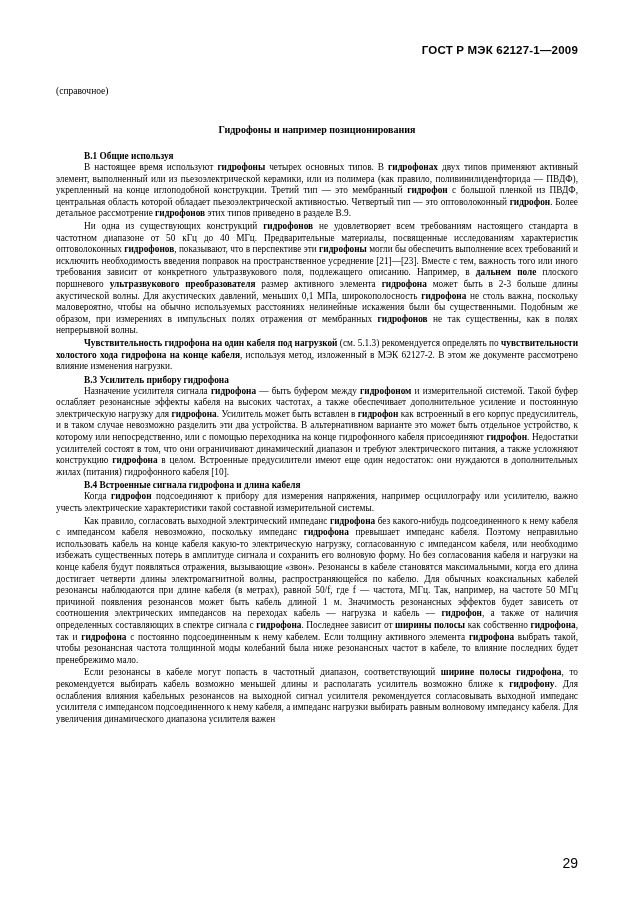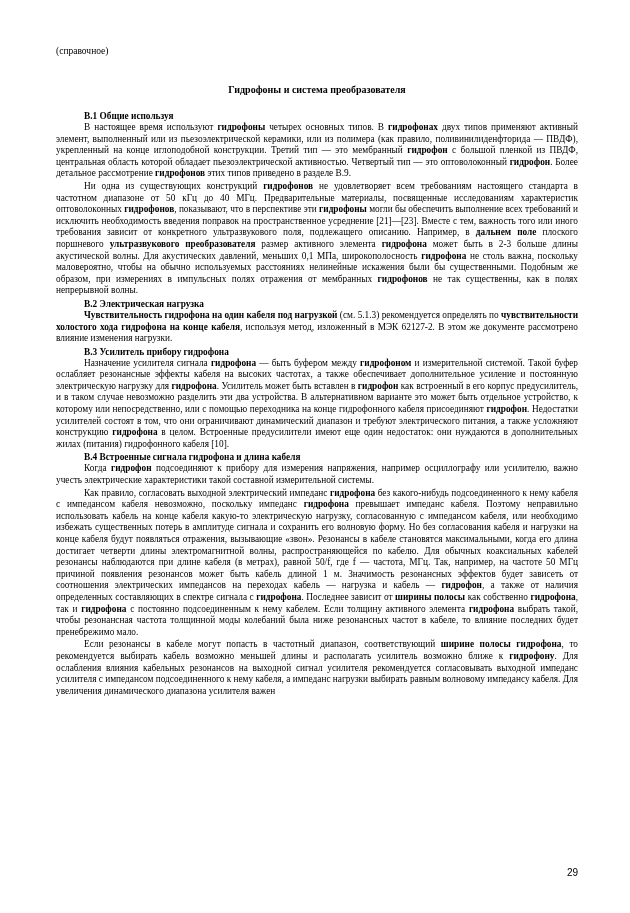--- a/index.html
+++ b/index.html
@@ -60,43 +60,45 @@
     line-height: 11.6px;
     text-align: justify;
     text-indent: 28px;
     margin: 0 0 1px 0;
     hyphens: auto;
   }
   p.body b { font-weight: bold; }
   .page-num {
     position: absolute;
     right: 52px;
-    bottom: 35px;
+    bottom: 42px;
     font-family: "Liberation Sans", sans-serif;
-    font-size: 10px;
+    font-size: 14px;
   }
 </style>
 </head>
 <body>
 
 <div class="page">
 
+  <div class="header">
+    <span>ГОСТ Р МЭК 62127-1—2009</span>
+  </div>
 
   <div class="annex-sub">(справочное)</div>
 
-  <div class="doc-title">Гидрофоны и система преобразователя</div>
+  <div class="doc-title">Гидрофоны и например позиционирования</div>
 
   <div>
     <div class="sec-head">В.1 Общие используя</div>
     <p class="body">В настоящее время используют <b>гидрофоны</b> четырех основных типов. В <b>гидрофонах</b> двух типов применяют активный элемент, выполненный или из пьезоэлектрической керамики, или из полимера (как правило, поливинилиденфторида — ПВДФ), укрепленный на конце иглоподобной конструкции. Третий тип — это мембранный <b>гидрофон</b> с большой пленкой из ПВДФ, центральная область которой обладает пьезоэлектрической активностью. Четвертый тип — это оптоволоконный <b>гидрофон</b>. Более детальное рассмотрение <b>гидрофонов</b> этих типов приведено в разделе В.9.</p>
     <p class="body">Ни одна из существующих конструкций <b>гидрофонов</b> не удовлетворяет всем требованиям настоящего стандарта в частотном диапазоне от 50 кГц до 40 МГц. Предварительные материалы, посвященные исследованиям характеристик оптоволоконных <b>гидрофонов</b>, показывают, что в перспективе эти <b>гидрофоны</b> могли бы обеспечить выполнение всех требований и исключить необходимость введения поправок на пространственное усреднение [21]—[23]. Вместе с тем, важность того или иного требования зависит от конкретного ультразвукового поля, подлежащего описанию. Например, в <b>дальнем поле</b> плоского поршневого <b>ультразвукового преобразователя</b> размер активного элемента <b>гидрофона</b> может быть в 2-3 больше длины акустической волны. Для акустических давлений, меньших 0,1 МПа, широкополосность <b>гидрофона</b> не столь важна, поскольку маловероятно, чтобы на обычно используемых расстояниях нелинейные искажения были бы существенными. Подобным же образом, при измерениях в импульсных полях отражения от мембранных <b>гидрофонов</b> не так существенны, как в полях непрерывной волны.</p>
   </div>
 
   <div>
-    <div class="sec-head">В.2 Электрическая нагрузка</div>
     <p class="body"><b>Чувствительность гидрофона на один кабеля под нагрузкой</b> (см. 5.1.3) рекомендуется определять по <b>чувствительности холостого хода гидрофона на конце кабеля</b>, используя метод, изложенный в МЭК 62127-2. В этом же документе рассмотрено влияние изменения нагрузки.</p>
   </div>
 
   <div>
     <div class="sec-head">В.3 Усилитель прибору гидрофона</div>
     <p class="body">Назначение усилителя сигнала <b>гидрофона</b> — быть буфером между <b>гидрофоном</b> и измерительной системой. Такой буфер ослабляет резонансные эффекты кабеля на высоких частотах, а также обеспечивает дополнительное усиление и постоянную электрическую нагрузку для <b>гидрофона</b>. Усилитель может быть вставлен в <b>гидрофон</b> как встроенный в его корпус предусилитель, и в таком случае невозможно разделить эти два устройства. В альтернативном варианте это может быть отдельное устройство, к которому или непосредственно, или с помощью переходника на конце гидрофонного кабеля присоединяют <b>гидрофон</b>. Недостатки усилителей состоят в том, что они ограничивают динамический диапазон и требуют электрического питания, а также усложняют конструкцию <b>гидрофона</b> в целом. Встроенные предусилители имеют еще один недостаток: они нуждаются в дополнительных жилах (питания) гидрофонного кабеля [10].</p>
   </div>
 
   <div>
     <div class="sec-head">В.4 Встроенные сигнала гидрофона и длина кабеля</div>

